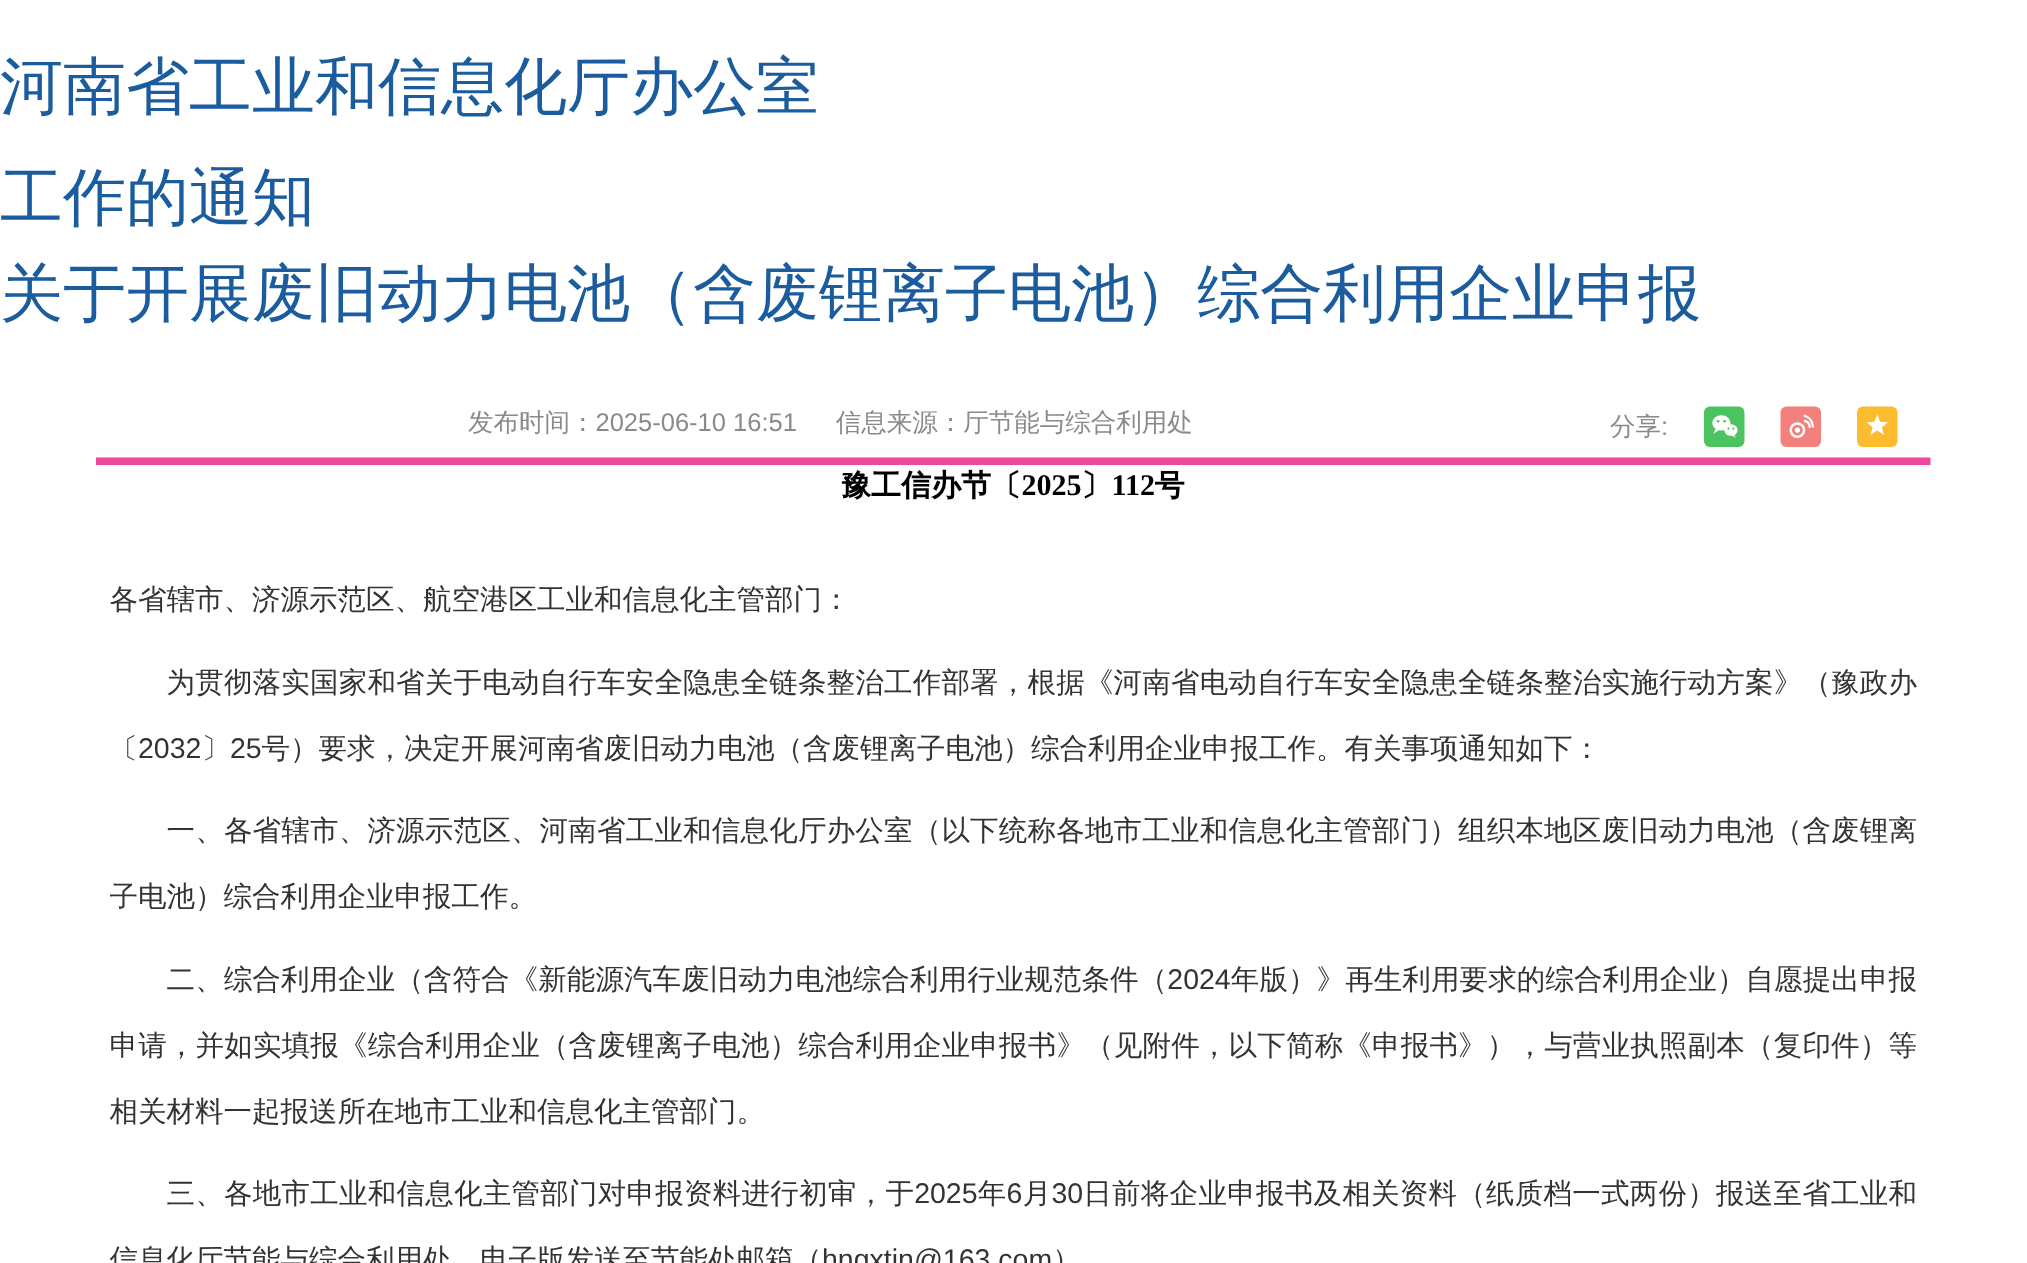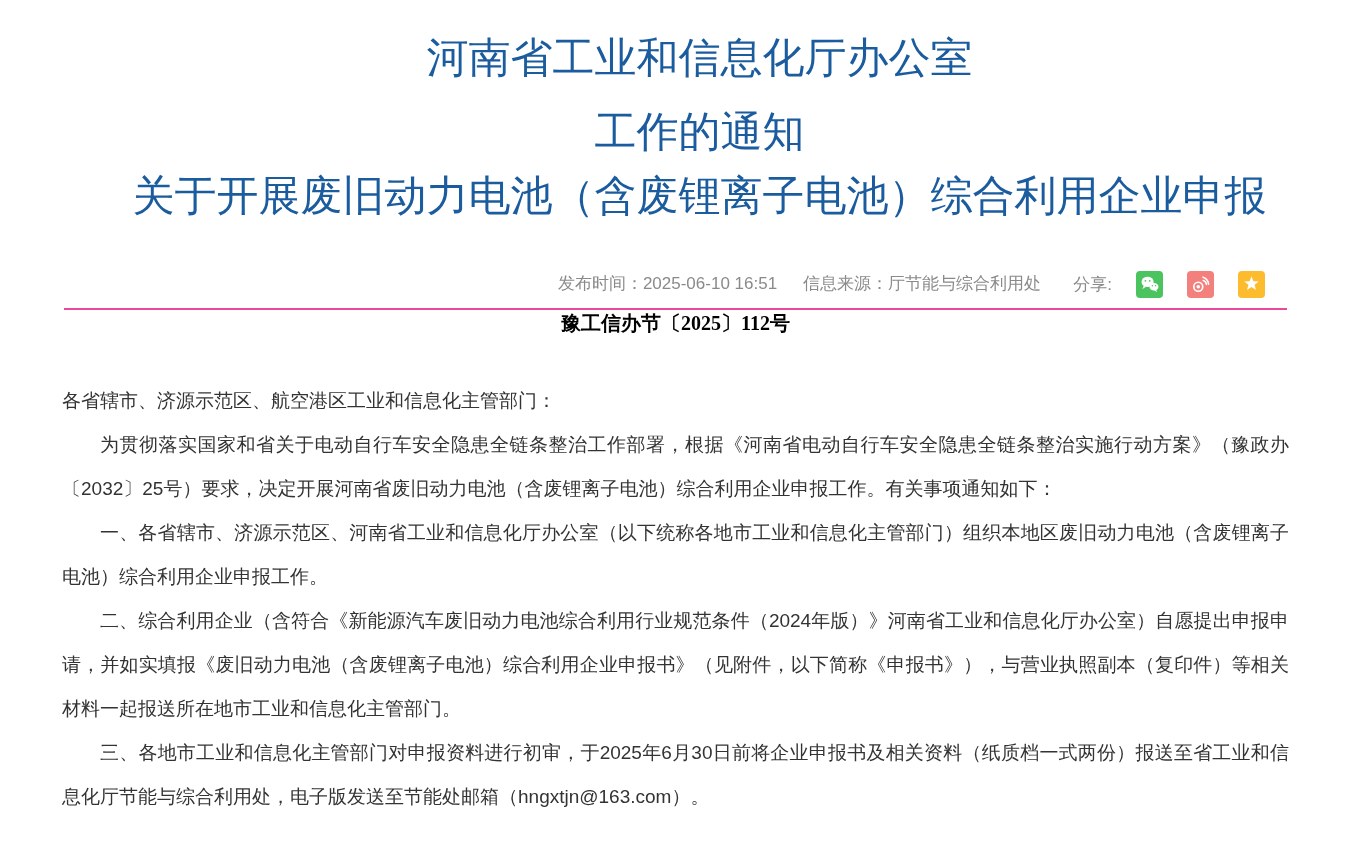--- a/index.html
+++ b/index.html
@@ -7,40 +7,37 @@
   body {
     width: 1351px;
     font-family: "Liberation Sans", "DejaVu Sans", sans-serif;
     color: #333333;
   }
   .page { width: 1351px; min-height: 842px; background: #ffffff; overflow: hidden; }
 
   
   .title {
     padding-top: 26px;
-    text-align: center;
     color: #1b5c9e;
     font-size: 42px;
     font-weight: 400;
     line-height: 64px;
-    padding-left: 48px;
   }
   .title .t-line { display: block; }
   .title .t1 { margin-bottom: 10px; }
 
   
   .meta-row {
     position: relative;
     margin: 30px 64px 0 64px;
     height 52px;
     height: 52px;
-    border-bottom: 2px solid #ec4899;
+    border-bottom: 5px solid #ec4899;
     display: flex;
     align-items: center;
-    justify-content: center;
   }
   .meta-info {
     padding-left: 248px;
     color: #8a8a8a;
     font-size: 17px;
     white-space: nowrap;
   }
   .meta-info .meta-gap { display: inline-block; width: 26px; }
   .share {
     position: absolute;
@@ -77,21 +74,21 @@
   }
 
   
   .body-text {
     margin: 42px 62px 0 62px;
     font-size: 19px;
     line-height: 44px;
     color: #333333;
     text-align: justify;
   }
-  .body-text p { margin: 0; }
+  .body-text p { margin: 11px; }
   .body-text .para { text-indent: 2em; }
 </style>
 </head>
 <body>
 
 <div class="page">
 
   <h1 class="title">
     <span class="t-line t1">河南省工业和信息化厅办公室</span>
     <span class="t-line">工作的通知</span>
@@ -131,17 +128,17 @@
       </a>
     </div>
   </div>
 
   <div class="doc-number">豫工信办节〔2025〕112号</div>
 
   <div class="body-text">
     <p class="salutation">各省辖市、济源示范区、航空港区工业和信息化主管部门：</p>
     <p class="para">为贯彻落实国家和省关于电动自行车安全隐患全链条整治工作部署，根据《河南省电动自行车安全隐患全链条整治实施行动方案》（豫政办〔2032〕25号）要求，决定开展河南省废旧动力电池（含废锂离子电池）综合利用企业申报工作。有关事项通知如下：</p>
     <p class="para">一、各省辖市、济源示范区、河南省工业和信息化厅办公室（以下统称各地市工业和信息化主管部门）组织本地区废旧动力电池（含废锂离子电池）综合利用企业申报工作。</p>
-    <p class="para">二、综合利用企业（含符合《新能源汽车废旧动力电池综合利用行业规范条件（2024年版）》河南省工业和信息化厅办公室）自愿提出申报申请，并如实填报《废旧动力电池（含废锂离子电池）综合利用企业申报书》（见附件，以下简称《申报书》），与营业执照副本（复印件）等相关材料一起报送所在地市工业和信息化主管部门。</p>
+    <p class="para">二、综合利用企业（含符合《新能源汽车废旧动力电池综合利用行业规范条件（2024年版）》再生利用要求的综合利用企业）自愿提出申报申请，并如实填报《综合利用企业（含废锂离子电池）综合利用企业申报书》（见附件，以下简称《申报书》），与营业执照副本（复印件）等相关材料一起报送所在地市工业和信息化主管部门。</p>
     <p class="para">三、各地市工业和信息化主管部门对申报资料进行初审，于2025年6月30日前将企业申报书及相关资料（纸质档一式两份）报送至省工业和信息化厅节能与综合利用处，电子版发送至节能处邮箱（hngxtjn@163.com）。</p>
   </div>
 
 </div>
 
 </body></html>

